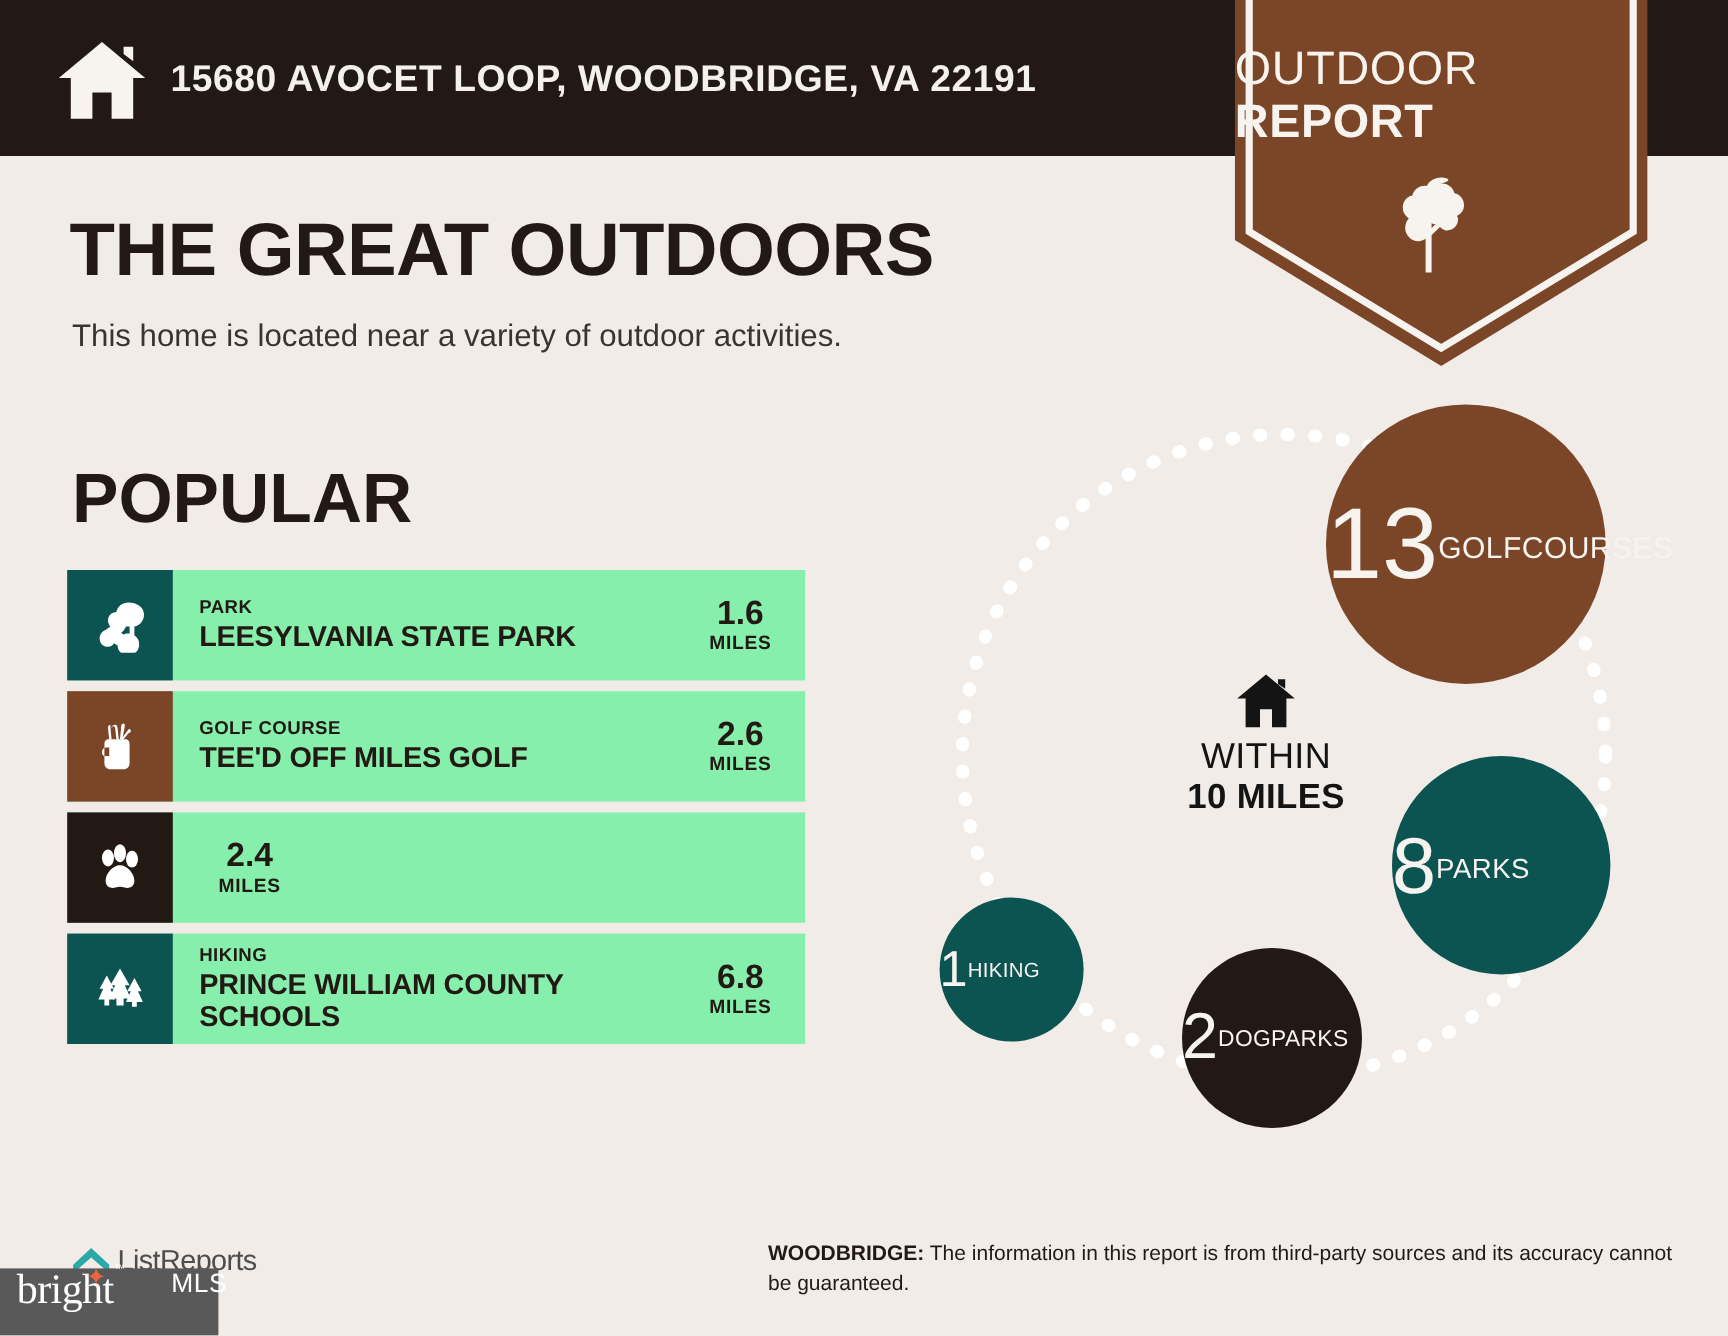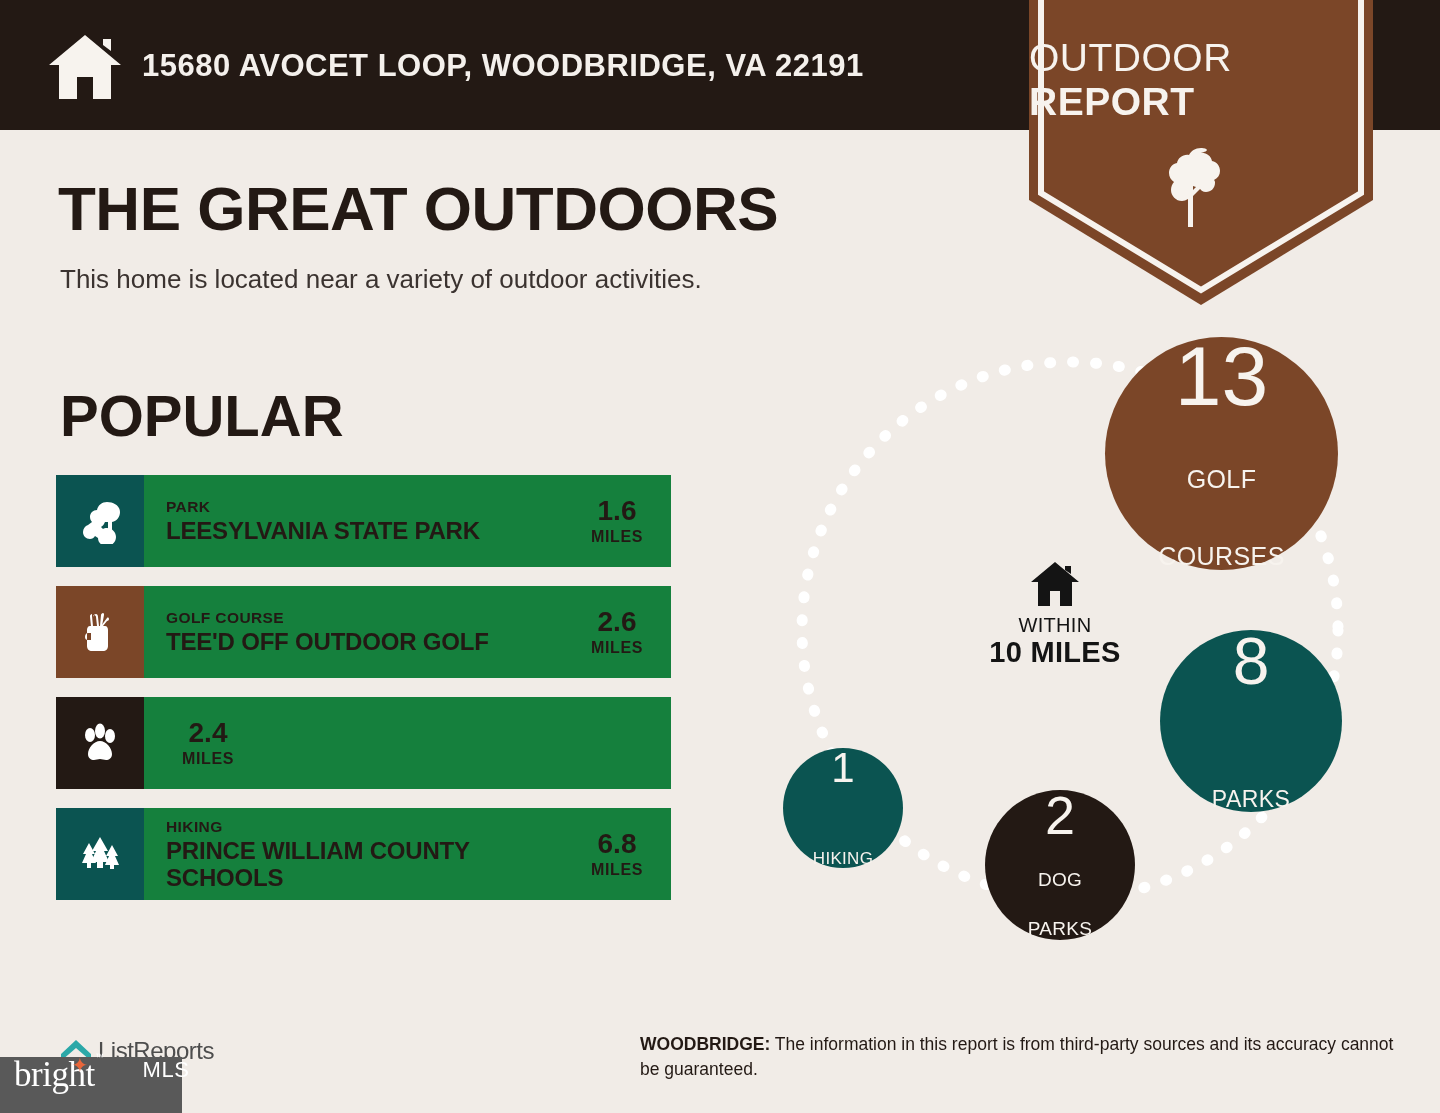--- a/index.html
+++ b/index.html
@@ -56,21 +56,21 @@
 
   
   .popular-heading {
     position:absolute; left:60px; top:382px;
     font-size:58px; font-weight:bold; color:#231914; letter-spacing:0px;
   }
 
   .list { position:absolute; left:56px; top:475px; width:615px; }
   .row {
     position:relative; display:flex; align-items:stretch;
-    margin-bottom:19px; background:#15803d; min-height:92px;
+    margin-bottom:9px; background:#86efac; min-height:92px;
   }
   .row-icon {
     width:88px; flex:0 0 88px;
     display:flex; align-items:center; justify-content:center;
   }
   .row-icon svg { width:46px; height:46px; }
   .row-body {
     flex:1 1 auto; display:flex; align-items:center;
     padding:8px 4px 8px 22px;
   }
@@ -94,22 +94,22 @@
     display:block; font-size:16px; font-weight:bold; color:#231914;
     letter-spacing:0.6px; margin-top:3px;
   }
 
   
   .diagram { position:absolute; left:740px; top:330px; width:660px; height:630px; }
   .diagram svg.ring { position:absolute; left:0; top:0; width:660px; height:630px; }
 
   .bubble {
     position:absolute; border-radius:50%;
-    display:flex; flex-direction:column;
-    align-items:center; justify-content:space-between;
+    display:flex; 
+    align-items:center; justify-content:flex-start;
     color:#F7F3EE; text-align:center;
   }
   .bubble .bnum { font-weight:400; line-height:0.95; }
   .bubble .blabel { font-weight:400; line-height:1.08; }
 
   .b-golf  { left:365px; top:7px;   width:233px; height:233px; background:#7B4628; }
   .b-golf .bnum   { font-size:84px; }
   .b-golf .blabel { font-size:25px; margin-top:8px; letter-spacing:0.4px; }
 
   .b-parks { left:420px; top:300px; width:182px; height:182px; background:#0B5451; }
@@ -122,21 +122,21 @@
 
   .b-hike  { left:43px;  top:418px; width:120px; height:120px; background:#0B5451; }
   .b-hike .bnum   { font-size:42px; }
   .b-hike .blabel { font-size:17px; margin-top:3px; letter-spacing:0.3px; }
 
   .center-block {
     position:absolute; left:195px; top:230px; width:240px;
     text-align:center; color:#141414;
   }
   .center-house { width:52px; height:48px; margin:0 auto 6px; display:block; }
-  .center-l1 { font-size:20px; font-weight:400; letter-spacing:0.3px; line-height:1.12; }
+  .center-l1 { font-size:30px; font-weight:400; letter-spacing:0.3px; line-height:1.12; }
   .center-l2 { font-size:29px; font-weight:bold; letter-spacing:0.3px; line-height:1.12; }
 
   
   .lr-logo { position:absolute; left:56px; top:1028px; width:240px; height:46px; display:flex; align-items:center; }
   .lr-logo svg { width:40px; height:34px; flex:0 0 40px; }
   .lr-text { font-size:24px; color:#4D4D4D; font-weight:400; margin-left:2px; letter-spacing:-0.5px; }
 
   .disclaimer {
     position:absolute; left:640px; top:1032px; width:760px;
     font-size:17.5px; color:#231914; line-height:1.42;
@@ -222,21 +222,21 @@
           <path fill="#FFFFFF" d="M15 5c-1 0-2 1-2 2c0 1 1 10 1 10h2L15 7c0-1 0-2 0-2z"></path>
           <path fill="#FFFFFF" d="M24 6c0-1 1-2 2-2c1 0 1 1 1 2l-2 11h-2z"></path>
           <path fill="#FFFFFF" d="M30 9c1-1 2 0 2 1c0 1-1 2-2 2l-4 5h-2z"></path>
           <path fill="#FFFFFF" d="M13 17c-2 0-3 2-3 4v16c0 3 2 5 5 5h11c3 0 5-2 5-5V21c0-2-1-4-3-4H13z
             M11 24h3v7h-3c-2 0-3-1-3-3S9 24 11 24z"></path>
         </svg>
       </div>
       <div class="row-body">
         <div class="row-texts">
           <div class="row-cat">GOLF COURSE</div>
-          <div class="row-name">TEE'D OFF OUTDOOR GOLF</div>
+          <div class="row-name">TEE'D OFF MILES GOLF</div>
         </div>
         <div class="row-dist">
           <span class="num">2.6</span>
           <span class="unit">MILES</span>
         </div>
       </div>
     </div>
 
     <div class="row">
       <div class="row-icon" style="background:#231914;">

